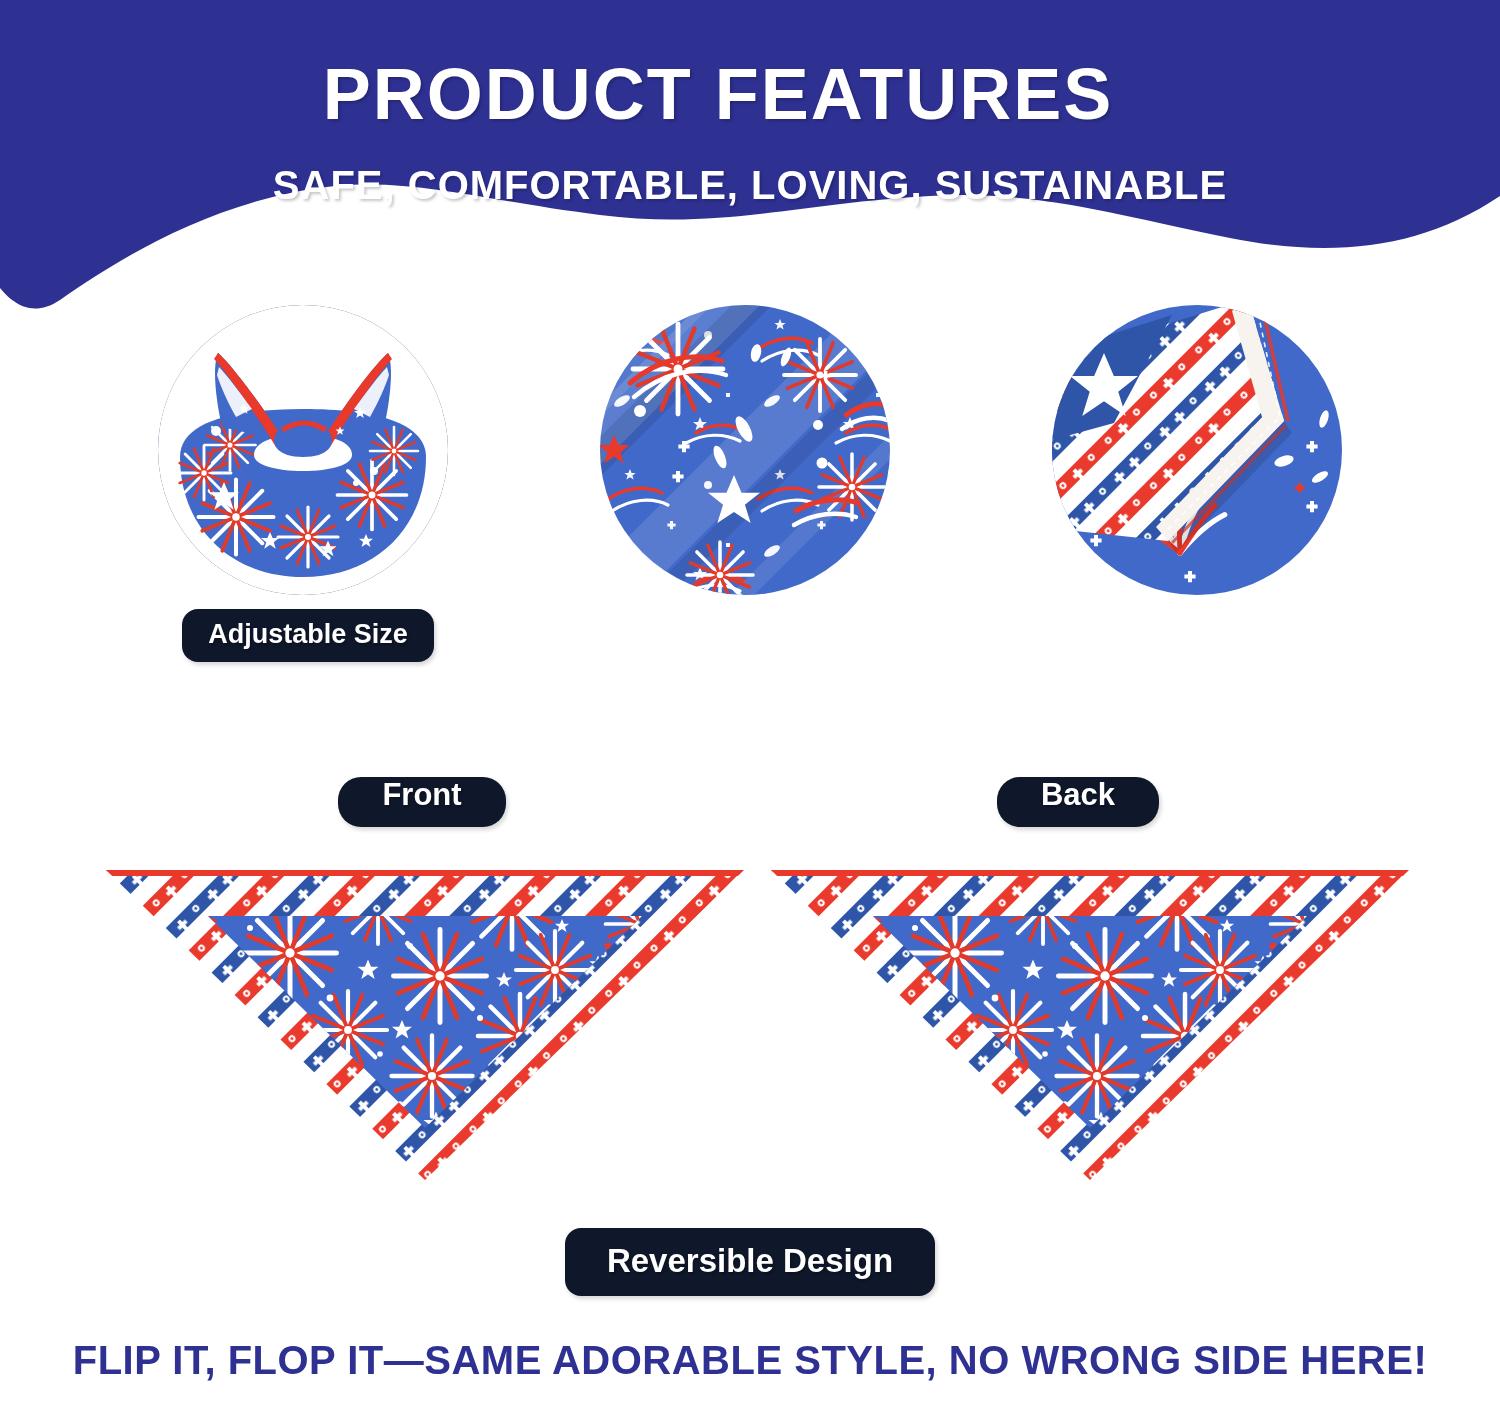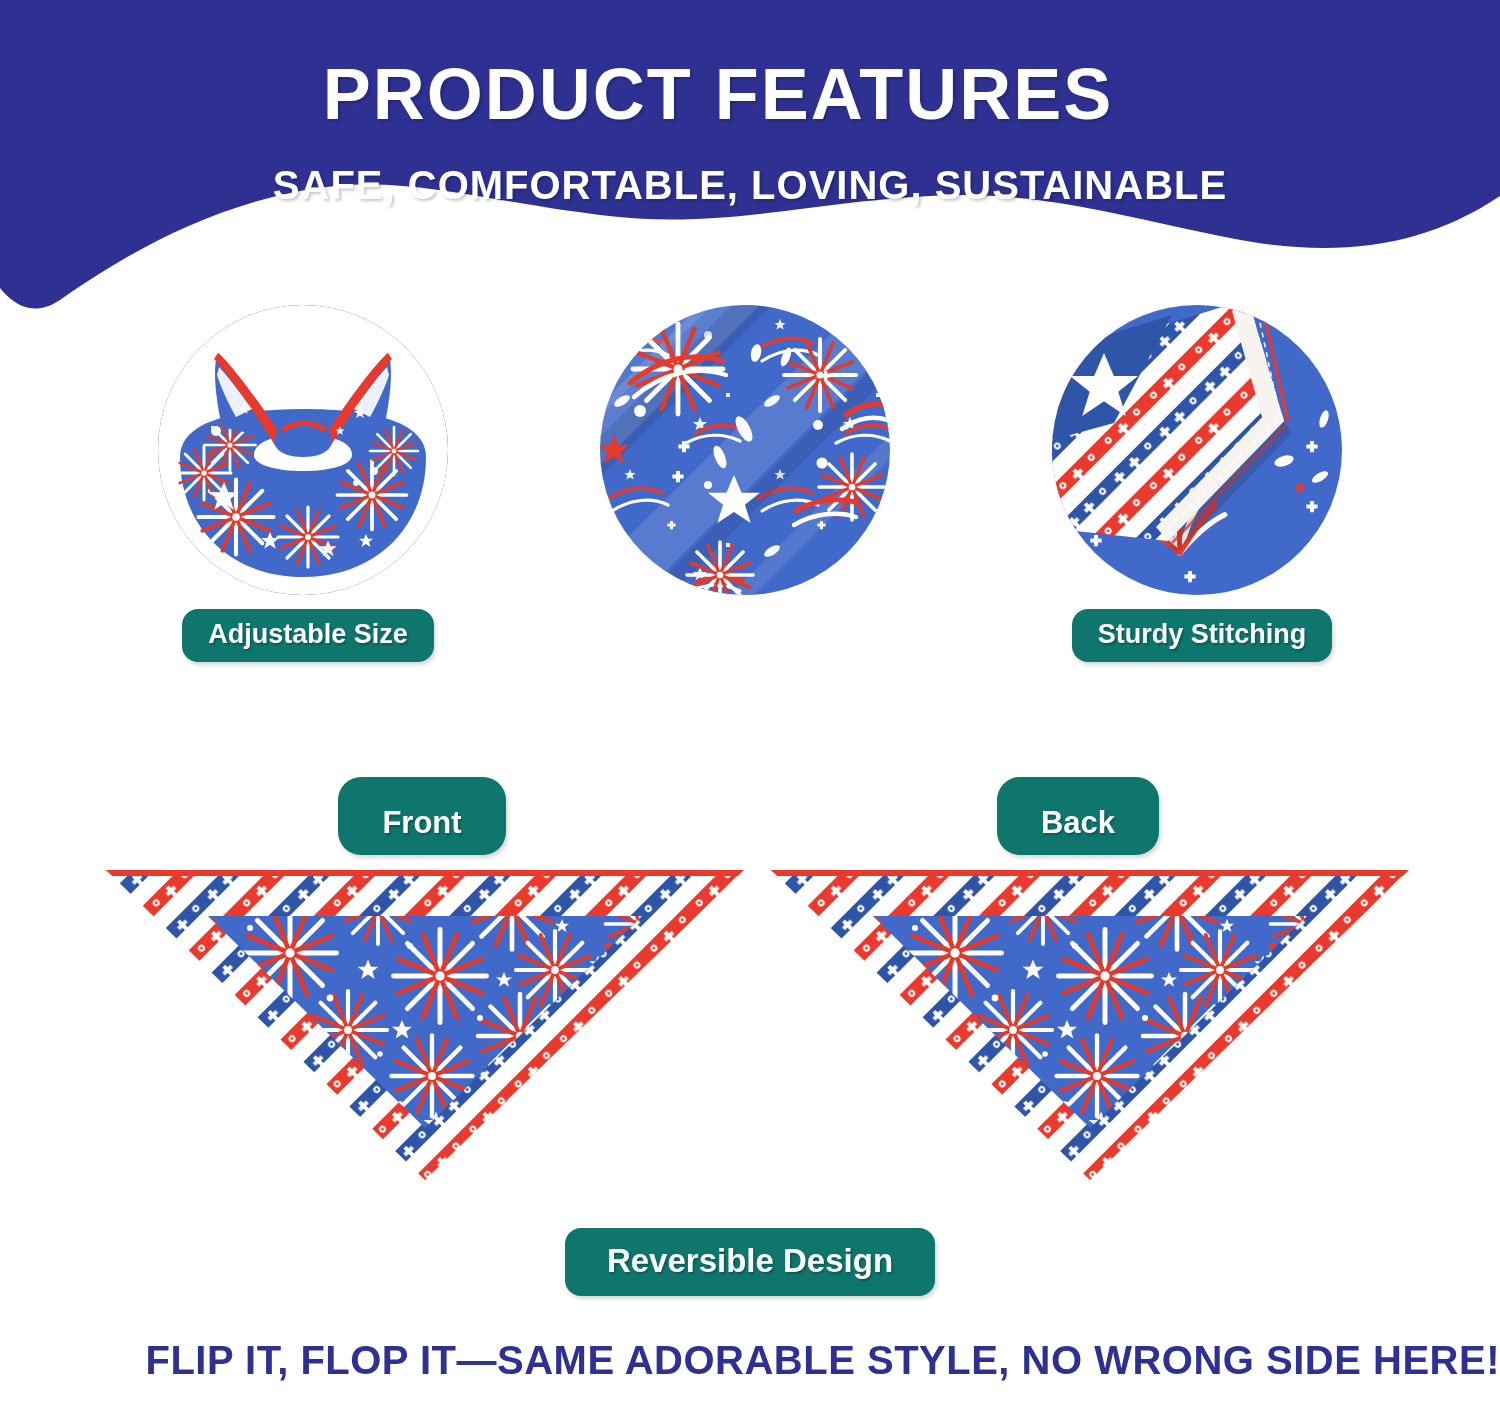--- a/index.html
+++ b/index.html
@@ -44,51 +44,51 @@
     width:290px;height:290px;
     border-radius:50%;
     overflow:hidden;
     background:#ffffff;
   }
   .circle.outlined{ box-shadow:inset 0 0 0 1.5px #2b2f6e; }
 
   
   .pill{
     display:inline-block;
-    background:#0f766e;
+    background:#0f172a;
     color:#ffffff;
     font-weight:bold;
     border-radius:14px;
     text-align:center;
     box-shadow:2px 3px 4px rgba(0,0,0,0.16);
     text-shadow:1.5px 1.5px 2px rgba(0,0,0,0.25);
     white-space:nowrap;
   }
   .pill-feature{
     font-size:27px;
     padding:10px 26px 12px 26px;
     border-radius:16px;
   }
   .feature-label-wrap{width:300px;text-align:center;margin-top:14px;}
 
   .pill-side{
     font-size:31px;
-    padding:28px 44px 14px 44px;
+    padding:0 44px 14px 44px;
     border-radius:23px;
   }
   .pill-rev{
     font-size:33px;
     padding:14px 42px 16px 42px;
     border-radius:16px;
   }
 
   
   .bottom-caption{
     position:absolute;left:0;top:1338px;width:1500px;
-    text-align:right;
+    text-align:center;
     color:#2E3192;
     font-size:40px;
     font-weight:bold;
     letter-spacing:0.5px;
   }
 
   .side-label{position:absolute;text-align:center;width:460px;}
   .tri-wrap{position:absolute;}
 </style>
 </head>
@@ -358,23 +358,20 @@
         <path d="M232,116 L116,236 L104,222 L218,104 Z" fill="#f7f3ef"></path>
 
         <path d="M212,10 L236,116" stroke="#E8392B" stroke-width="3.5" fill="none" opacity="0.85"></path>
         <path d="M234,120 L120,238" stroke="#E8392B" stroke-width="3" fill="none" opacity="0.7"></path>
 
         <path d="M206,8 L228,112 L112,228" stroke="#ffffff" stroke-width="1.6" stroke-dasharray="5 5" fill="none" opacity="0.9"></path>
 
         <path d="M116,236 L232,116 L240,128 L124,248 Z" fill="#000000" opacity="0.12"></path>
       </g>
     </svg>
-  </div>
-  <div class="feature-label-wrap">
-    <span class="pill pill-feature">Sturdy Stitching</span>
   </div>
 </div>
 
 <div class="side-label" style="left:192px;top:777px;">
   <span class="pill pill-side">Front</span>
 </div>
 <div class="side-label" style="left:848px;top:777px;">
   <span class="pill pill-side">Back</span>
 </div>
 

